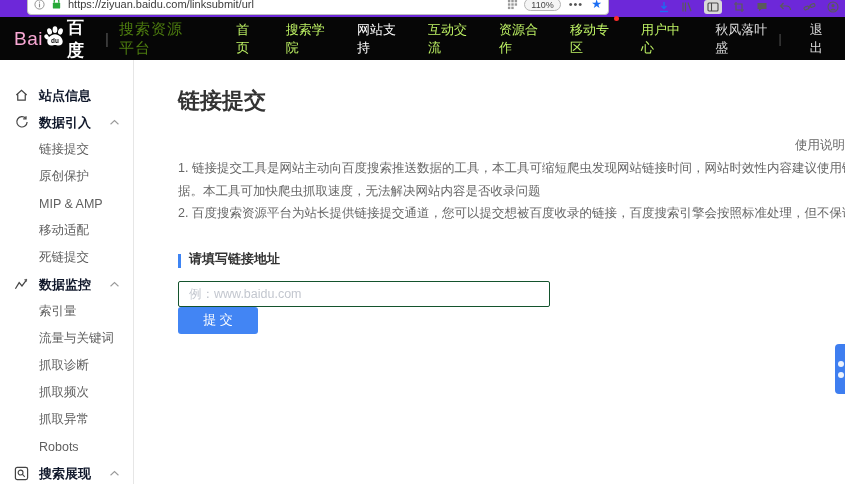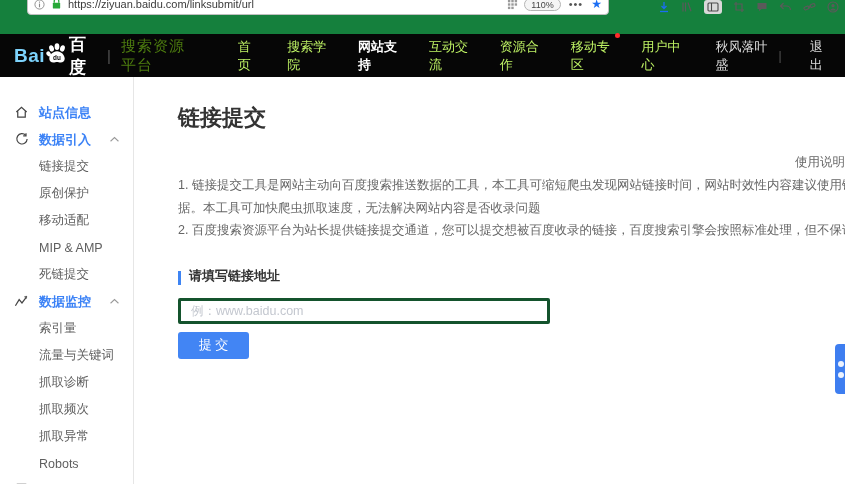--- a/index.html
+++ b/index.html
@@ -1,75 +1,75 @@
 <!DOCTYPE html>
 <html><head>
 <meta charset="utf-8">
 <style>
   * { margin:0; padding:0; box-sizing:border-box; }
   html,body { width:845px; height:484px; overflow:hidden; background:#fff;
               font-family:"Liberation Sans","DejaVu Sans",sans-serif; }
 
   
-  .browser-bar { position:relative; height:34px; background:#15803d; overflow:hidden; }
+  .browser-bar { position:relative; height:17px; background:#6d28d9; overflow:hidden; }
   .url-bar { position:absolute; left:27px; top:-7px; width:582px; height:22px;
              border:1px solid #bfbfbf; border-radius:4px; background:#fff;
              display:flex; align-items:center; padding:0 6px; }
   .url-bar .glyph { flex:0 0 auto; margin-right:6px; display:flex; align-items:center; }
   .url-text { font-size:11px; color:#3b3b3b; white-space:nowrap; flex:1 1 auto; overflow:hidden; }
   .zoom-pill { font-size:9px; color:#444; border:1px solid #b5b5b5; border-radius:8px;
                padding:0 6px; height:13px; line-height:12px; margin-right:8px; background:#f5f5f5; }
   .dots { font-size:11px; color:#555; letter-spacing:1px; margin-right:8px; }
   .star { color:#1b6ef3; font-size:12px; line-height:12px; }
   .toolbar-icons { position:absolute; right:6px; top:0px; display:flex; align-items:center; gap:11px; }
   .tb-ic { display:flex; align-items:center; justify-content:center; height:14px; }
   .tb-ic.active-bg { background:#d9d9d9; border-radius:3px; padding:1px 3px; }
 
   
   .navbar { height:43px; background:#060606; display:flex; align-items:center; padding:0 14px; }
   .logo { display:flex; align-items:center; }
-  .logo-bai { color:#7dd3fc; font-weight:bold; font-size:19px; letter-spacing:0.5px; }
+  .logo-bai { color:#f9a8d4; font-weight:normal; font-size:19px; letter-spacing:0.5px; }
   .paw { margin:0 1px 6px 1px; }
   .logo-cn { color:#ffffff; font-weight:bold; font-size:17px; }
   .logo-sep { color:#555; margin:0 10px; font-size:15px; }
   .platform { color:#4d7c0f; font-size:15px; letter-spacing:1px; }
   .nav-menu { display:flex; margin-left:24px; }
   .nav-item { color:#bef264; font-size:13px; padding:0 14px; position:relative; cursor:pointer; }
-  .nav-item.active { color:#fff; font-weight:bold; }
+  .nav-item.active { color:#fff; font-weight:normal; }
   .nav-badge { position:absolute; top:-5px; right:8px; width:5px; height:5px;
                border-radius:50%; background:#ff2b2b; }
   .nav-right { margin-left:auto; display:flex; align-items:center; }
   .user-name { color:#ddd; font-size:13px;margin-left:17px; }
   .user-sep { color:#555; margin:0 10px; font-size:12px; }
   .logout { color:#ddd; font-size:13px; cursor:pointer;margin-left:18px; }
 
   
   .layout { display:flex; height:424px; }
   .sidebar { width:134px; flex:0 0 134px; border-right:1px solid #e6e6e6; padding-top:22px; }
   .side-row { height:27px; display:flex; align-items:center; padding-left:12px; cursor:pointer; }
   .side-row .s-icon { width:18px; display:flex; justify-content:center; }
-  .side-row .g-label { font-size:13px; font-weight:bold; color:#3b82f6; margin-left:9px; }
+  .side-row .g-label { font-size:13px; font-weight:bold; color:#0f172a; margin-left:9px; }
   .side-row .chev { margin-left:auto; margin-right:13px; display:flex; }
   .side-child { height:27px; display:flex; align-items:center; padding-left:39px;
                 font-size:12.5px; color:#5f5f5f; cursor:pointer; }
 
   
   .main { flex:1 1 auto; padding:26px 0 0 44px; overflow:hidden; }
   .page-title { font-size:22px; font-weight:bold; color:#333; }
   .usage-title { margin-top:21px; font-size:12.5px; color:#666;text-align:right; }
   .usage-line { font-size:12.5px; color:#666; line-height:22.5px; white-space:nowrap; }
   .usage-block { margin-top:3px; }
   .form-label-row { margin-top:25px; display:flex; align-items:flex-end; }
   .label-bar { width:3px; height:14px; background:#3e84f3; margin-right:8px; }
   .form-label { font-size:13px; font-weight:bold; color:#333; }
   .link-input { display:block; margin-top:13px; width:372px; height:26px;
-                border:3px solid #14532d; border-radius:2px; padding:0 10px;
+                border:1px solid #14532d; border-radius:2px; padding:0 10px;
                 font-size:12.5px; color:#333; outline:none; }
   .link-input::placeholder { color:#c3c7cf; }
-  .submit-btn { margin-top:8px; width:71px; height:27px; background:#4285f4; color:#fff;
+  .submit-btn { margin-top:0; width:80px; height:27px; background:#4285f4; color:#fff;
                 border:none; border-radius:3px; font-size:13px; cursor:pointer;
                 font-family:"Liberation Sans",sans-serif; }
 
   
   .feedback-tab { position:absolute; right:0; top:344px; width:10px; height:50px;
                   background:#3e7ef0; border-radius:4px 0 0 4px; cursor:pointer;
                   display:flex; flex-direction:column; align-items:flex-start;
                   justify-content:center; gap:5px; padding-left:3px; }
   .fb-glyph { width:6px; height:6px; background:#fff; border-radius:50%; opacity:.9; }
 
@@ -222,22 +222,22 @@
       </span>
       <span class="g-label">数据引入</span>
       <span class="chev">
         <svg width="11" height="7" viewBox="0 0 12 8">
             <path d="M1.5 6L6 1.8 10.5 6" fill="none" stroke="#999" stroke-width="1.2"></path>
           </svg>
       </span>
     </div>
     <div class="side-child">链接提交</div>
     <div class="side-child">原创保护</div>
+    <div class="side-child">MIP &amp; AMP</div>
     <div class="side-child">移动适配</div>
-    <div class="side-child">MIP &amp; AMP</div>
     <div class="side-child">死链提交</div>
 
     <div class="side-row">
       <span class="s-icon">
         <svg width="15" height="15" viewBox="0 0 16 16">
             <path d="M1.5 12.5L5.5 6l3 3.5 4.5-6" fill="none" stroke="#444" stroke-width="1.3"></path>
             <path d="M11 3h3M13 2v3" stroke="#444" stroke-width="1"></path>
           </svg>
       </span>
       <span class="g-label">数据监控</span>

